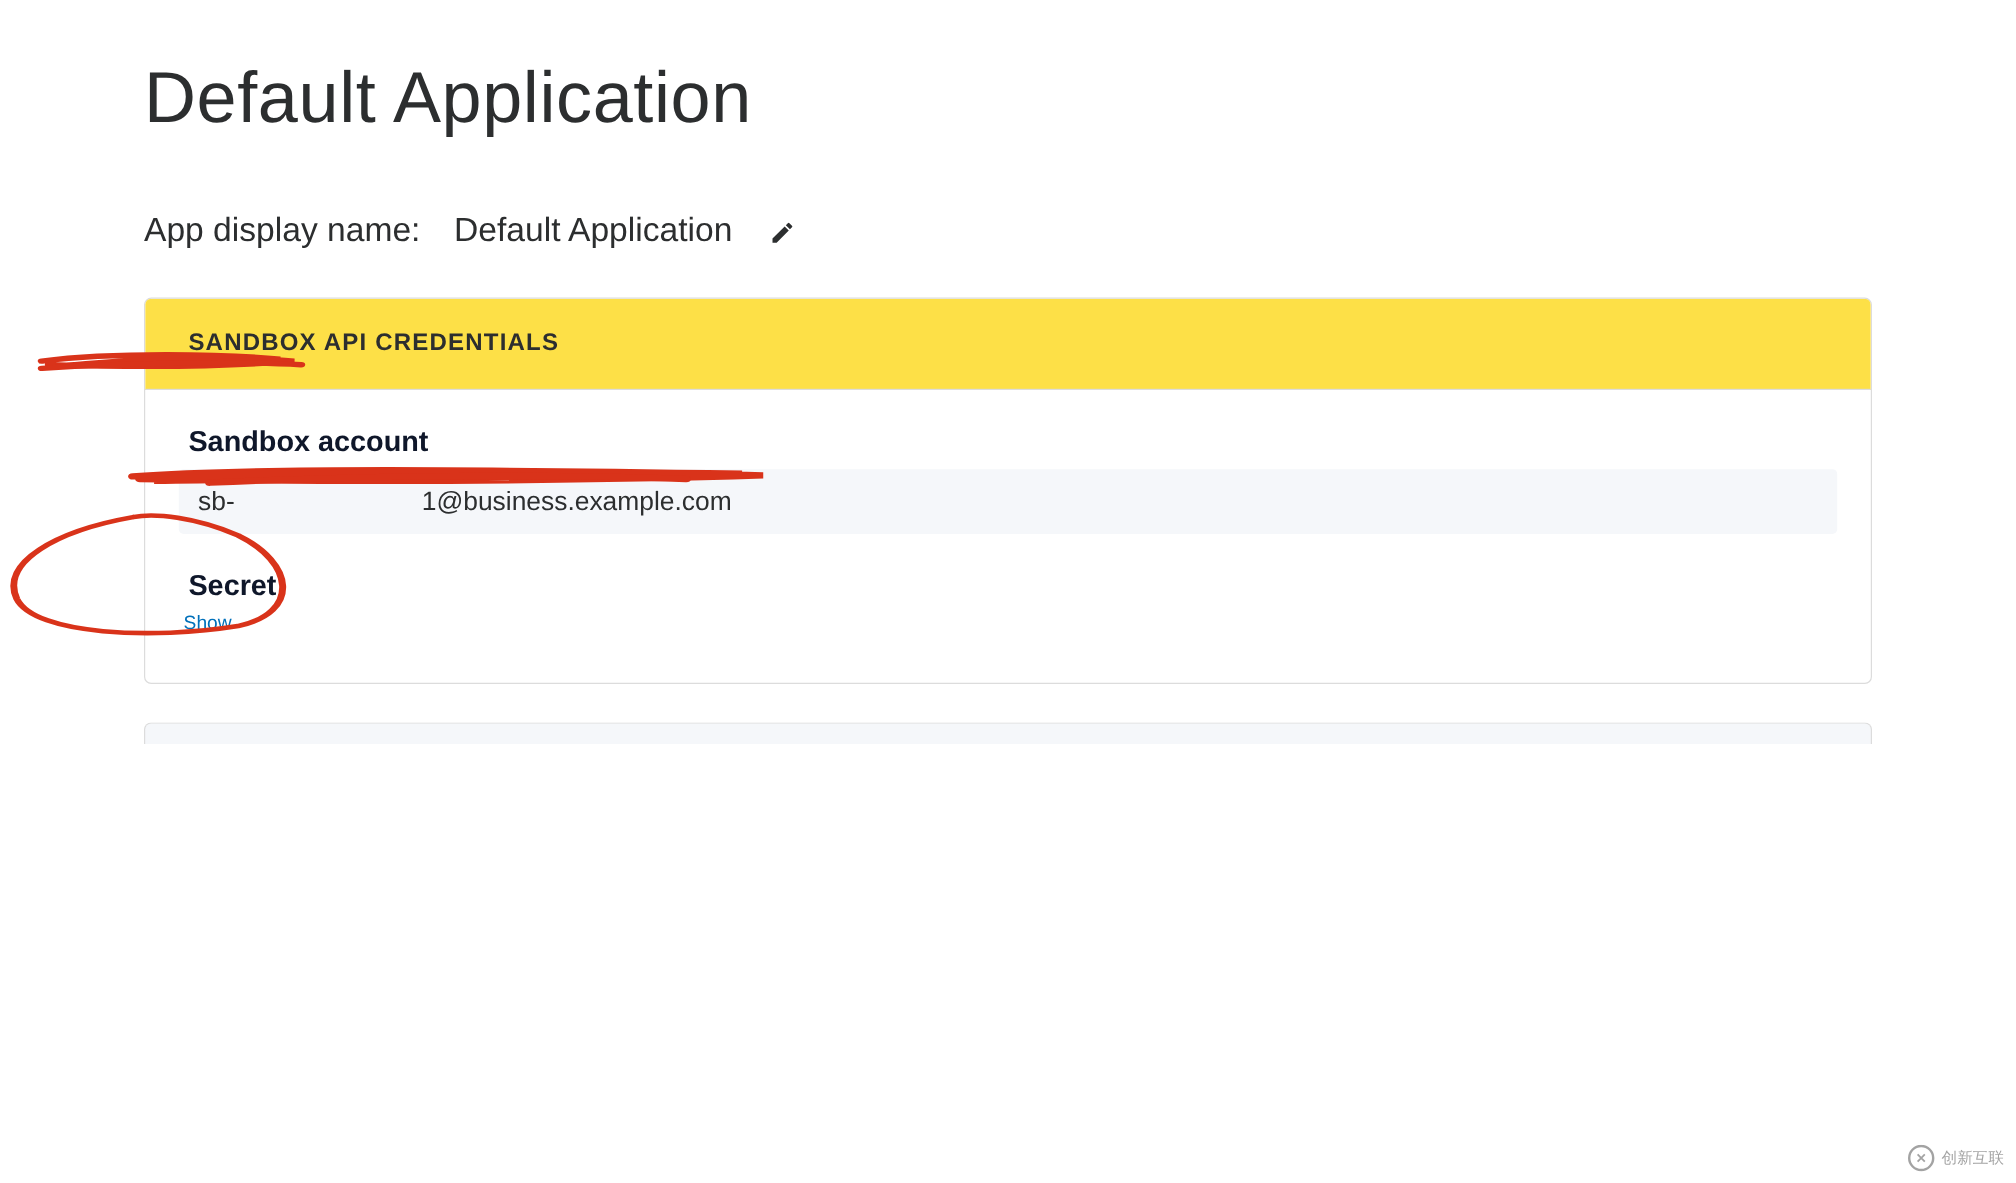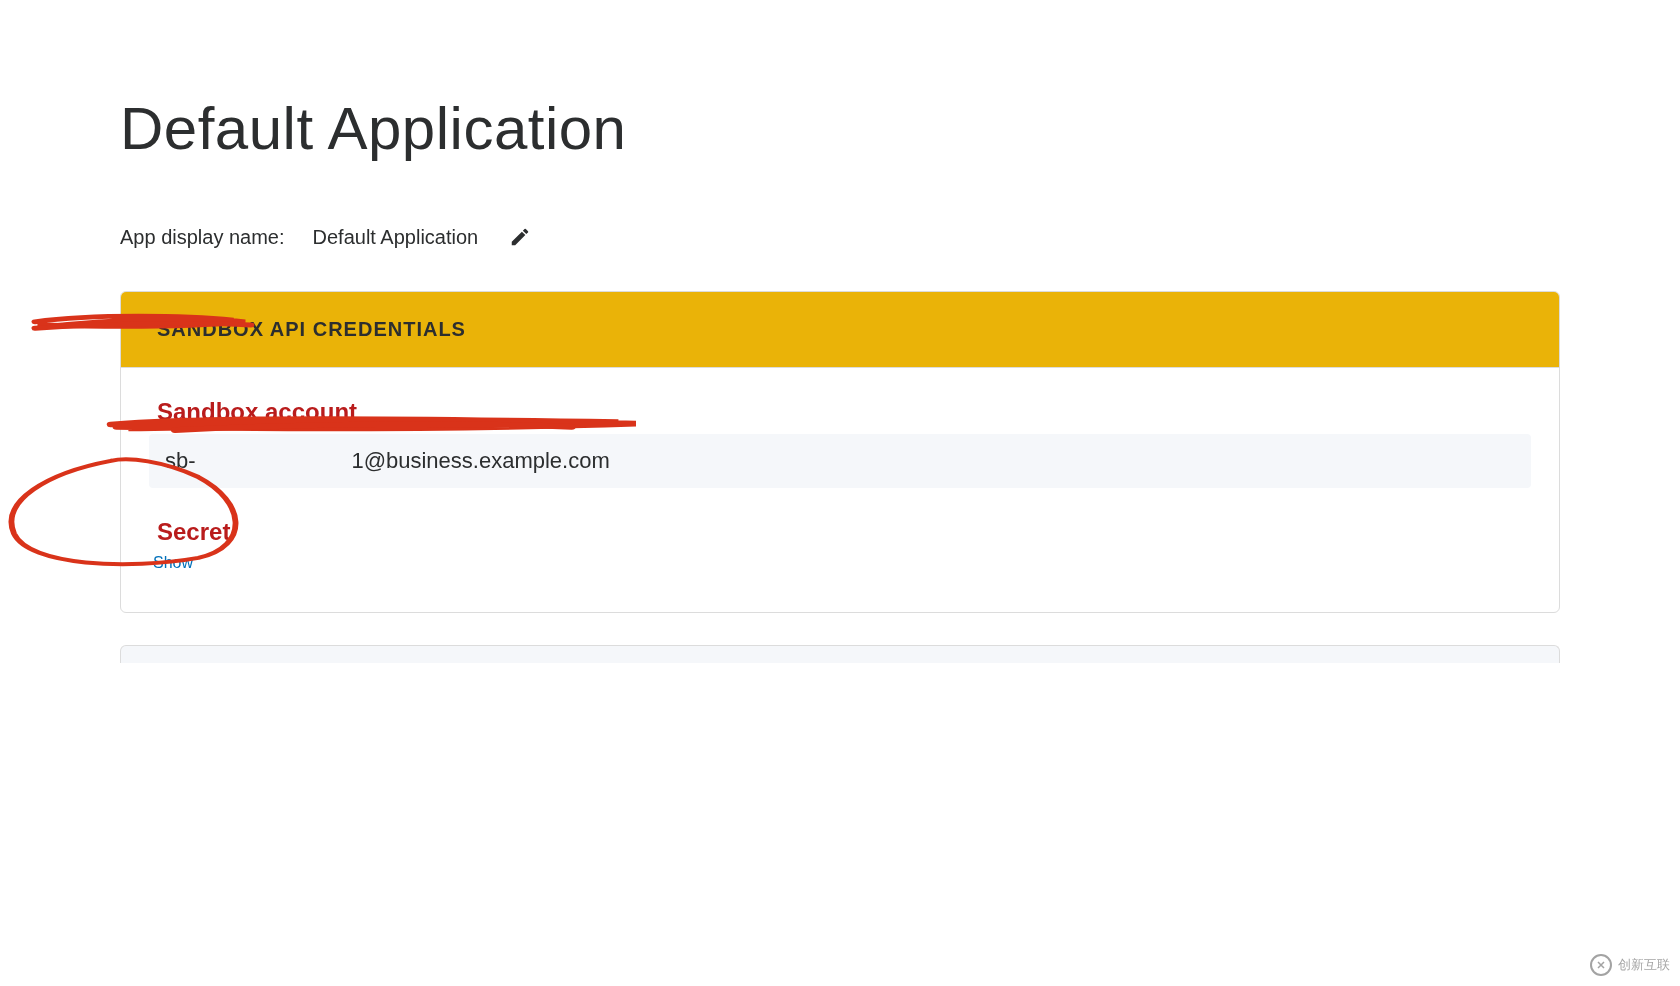--- a/index.html
+++ b/index.html
@@ -7,70 +7,70 @@
     margin: 0;
     padding: 0;
     font-family: -apple-system, BlinkMacSystemFont, "Segoe UI", "Helvetica Neue", Arial, sans-serif;
     background: #ffffff;
     color: #2c2e2f;
     width: 1680px;
     height: 986px;
     overflow: hidden;
   }
   .page {
-    padding: 94px 120px 0 120px;
+    padding: 47px 120px 0 120px;
     position: relative;
   }
   h1.page-title {
     font-weight: 300;
     font-size: 60px;
     margin: 0 0 60px 0;
     color: #2c2e2f;
     letter-spacing: 0.5px;
   }
   .row-display-name {
     display: flex;
-    align-items: center;
+    align-items: flex-end;
     gap: 28px;
-    font-size: 20px;
+    font-size: 28px;
     color: #2c2e2f;
     margin-bottom: 40px;
   }
   .row-display-name .label { color: #2c2e2f; }
   .row-display-name .value { color: #2c2e2f; }
   .edit-btn {
     display: inline-flex;
     align-items: center;
     justify-content: center;
     width: 28px; height: 28px;
     cursor: pointer;
   }
   .card {
     border: 1px solid #dcdcdc;
     border-radius: 6px;
     background: #ffffff;
     overflow: hidden;
   }
   .card-header {
-    background: #eab308;
+    background: #fde047;
     border-bottom: 1px solid #dcdcdc;
     padding: 26px 36px;
     font-size: 20px;
     letter-spacing: 1px;
     font-weight: 600;
     color: #2c2e2f;
   }
   .card-body {
     padding: 30px 28px 40px 28px;
   }
   .field { margin-bottom: 30px; }
   .field-label {
     font-size: 24px;
     font-weight: 600;
-    color: #b91c1c;
+    color: #0f172a;
     margin-bottom: 8px;
     padding-left: 8px;
   }
   .field-value-box {
     background: #f5f7fa;
     border-radius: 4px;
     padding: 14px 16px;
     font-size: 22px;
     color: #2c2e2f;
     word-break: break-all;

